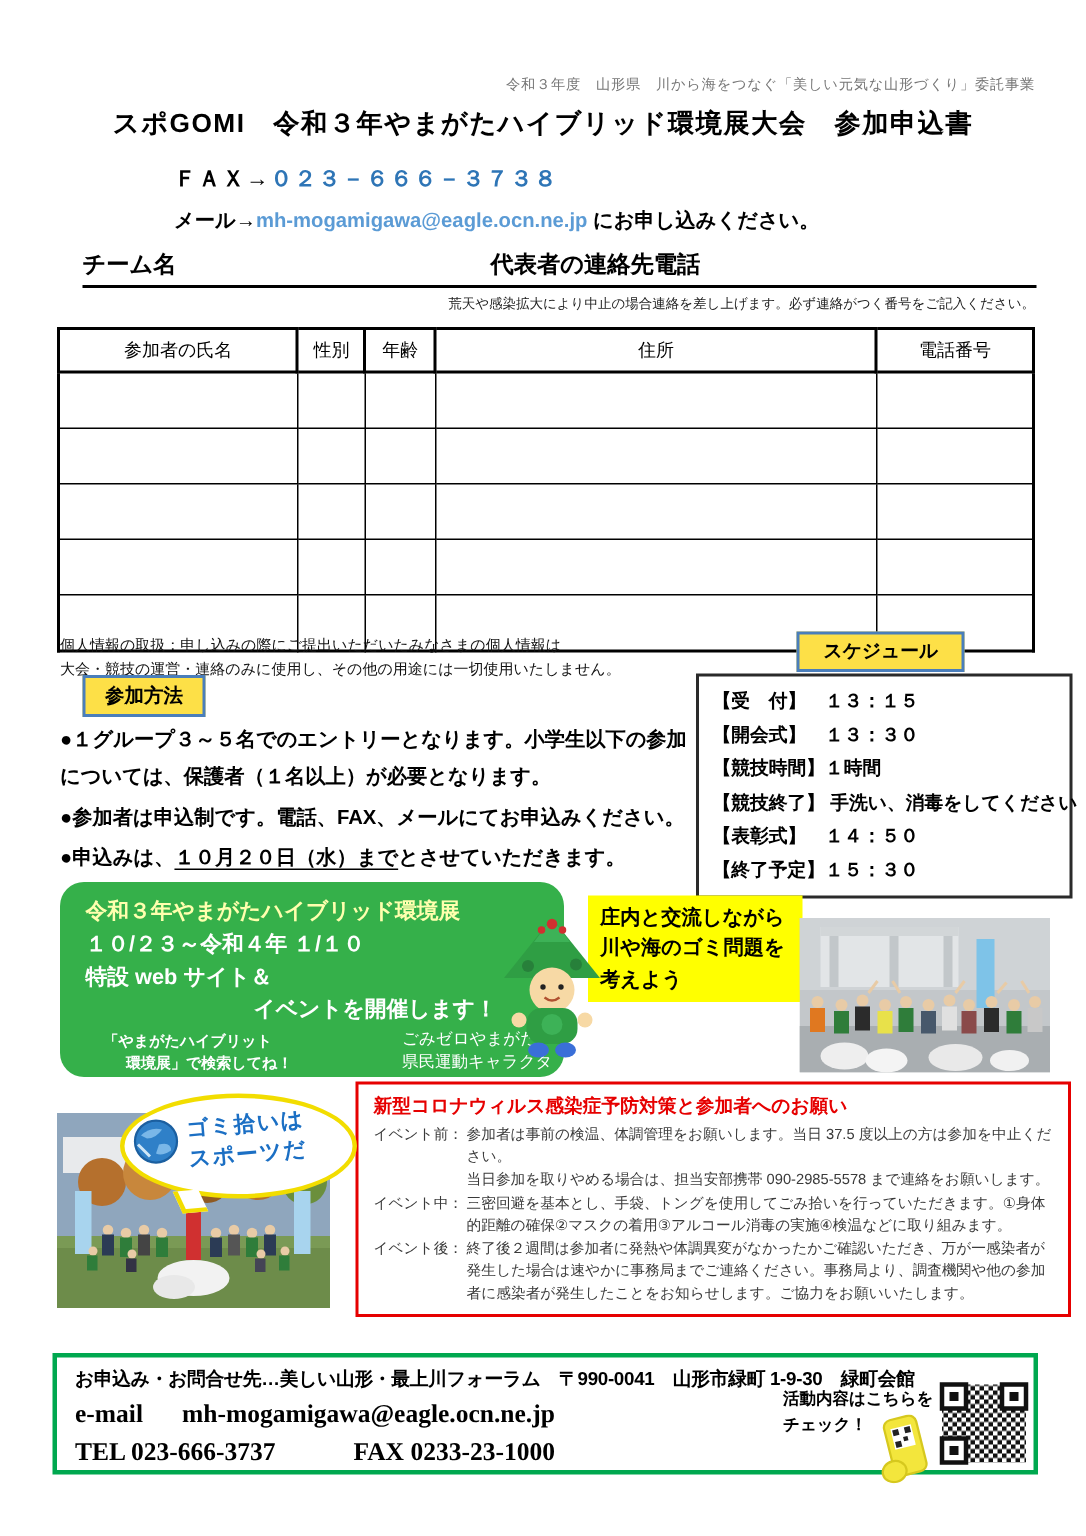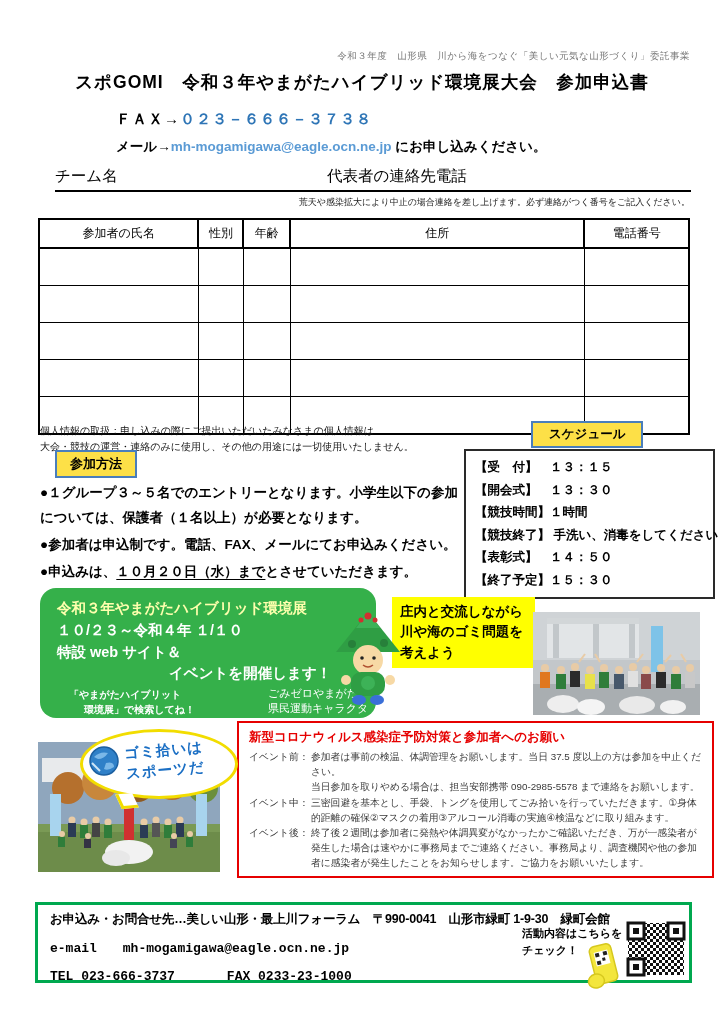--- a/index.html
+++ b/index.html
@@ -7,21 +7,21 @@
         font-family:"Liberation Sans","DejaVu Sans",sans-serif;color:#000;}
   .abs{position:absolute;}
 
   .program-note{top:50px;left:0;right:34px;text-align:right;font-size:9.5px;color:#767676;letter-spacing:.5px;}
   .doc-title{top:70px;left:0;width:100%;text-align:center;font-size:17.5px;font-weight:bold;letter-spacing:1px;}
   .fax-line{top:110px;left:116px;font-size:15px;font-weight:bold;letter-spacing:1px;}
   .fax-number{color:#2e75b6;}
   .mail-line{top:138px;left:116px;font-size:13.5px;font-weight:bold;}
   .mail-address{color:#5b9bd5;}
 
-  .team-line{top:166px;left:55px;width:636px;height:24px;border-bottom:2px solid #000;font-size:15.5px;font-weight:normal;}
+  .team-line{top:166px;left:55px;width:636px;height:24px;border-bottom:2px solid #000;font-size:15.5px;font-weight:bold;}
   .rep-label{position:absolute;left:272px;top:0;}
   .contact-note{top:196px;left:0;right:34px;text-align:right;font-size:9px;color:#222;}
 
   table.participants{position:absolute;top:218px;left:38px;width:652px;border-collapse:collapse;border:2px solid #000;}
   .participants th{border:2px solid #000;font-weight:normal;font-size:12px;height:25px;background:#fff;}
   .participants td{border:1.6px solid #000;height:34px;}
 
   .privacy{top:423px;left:40px;font-size:10px;line-height:1.55;color:#111;}
 
   .label-box{border:2px solid #4a7ebb;background:#fde047;font-weight:bold;}
@@ -62,21 +62,21 @@
   .covid-box{top:721px;left:237px;width:477px;height:157px;box-sizing:border-box;border:2.5px solid #e60000;
              padding:6px 10px 0 10px;background:#fff;}
   .covid-title{color:#e60000;font-weight:bold;font-size:12.5px;margin-bottom:3px;}
   .covid-row{display:flex;font-size:9.8px;color:#3a3a3a;line-height:1.55;}
   .covid-label{flex:0 0 62px;}
   .covid-text{flex:1;}
 
   .footer-box{top:902px;left:35px;width:657px;height:81px;box-sizing:border-box;border:3px solid #00a84f;
               padding:6px 12px 0 12px;}
   .footer-l1{font-size:12.5px;font-weight:bold;letter-spacing:-0.2px;}
-  .footer-mono{font-family:Liberation Mono, monospace;font-weight:bold;font-size:13px;margin-top:13px;}
+  .footer-mono{font-family:Liberation Serif, serif;font-weight:bold;font-size:17px;margin-top:5px;}
   .sp{display:inline-block;width:26px;}
 
   .qr-note{top:925px;left:522px;font-size:11px;font-weight:bold;line-height:1.5;z-index:4;}
   .phone-icon{top:943px;left:583px;z-index:5;}
   .qr-code{top:921px;left:626px;z-index:4;}
 </style>
 </head>
 <body>
 
 <div class="page">

